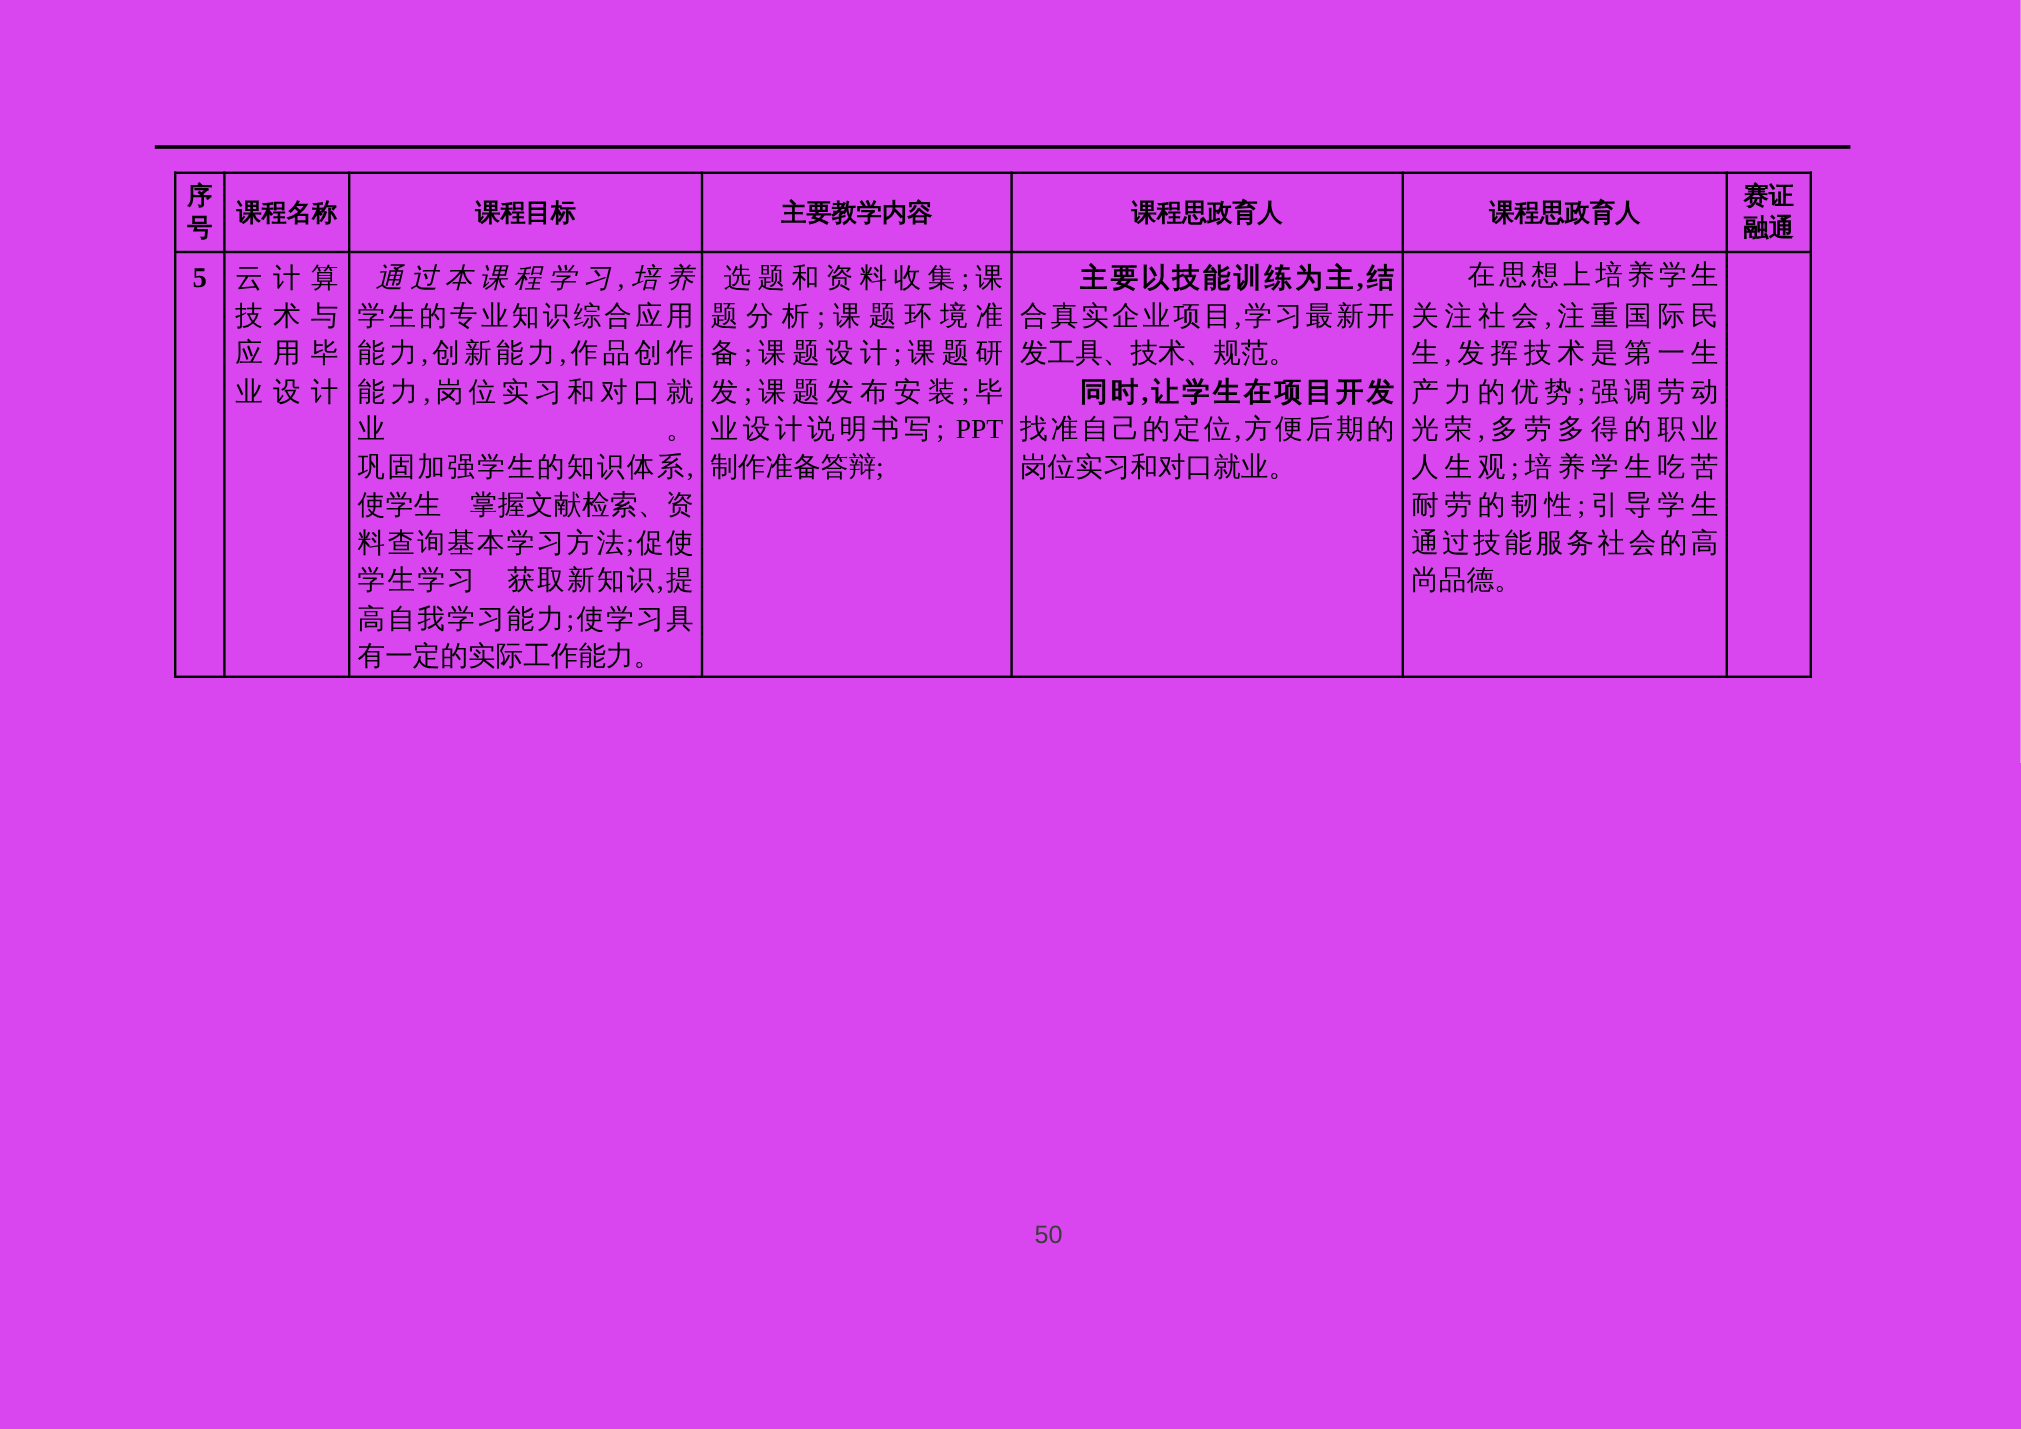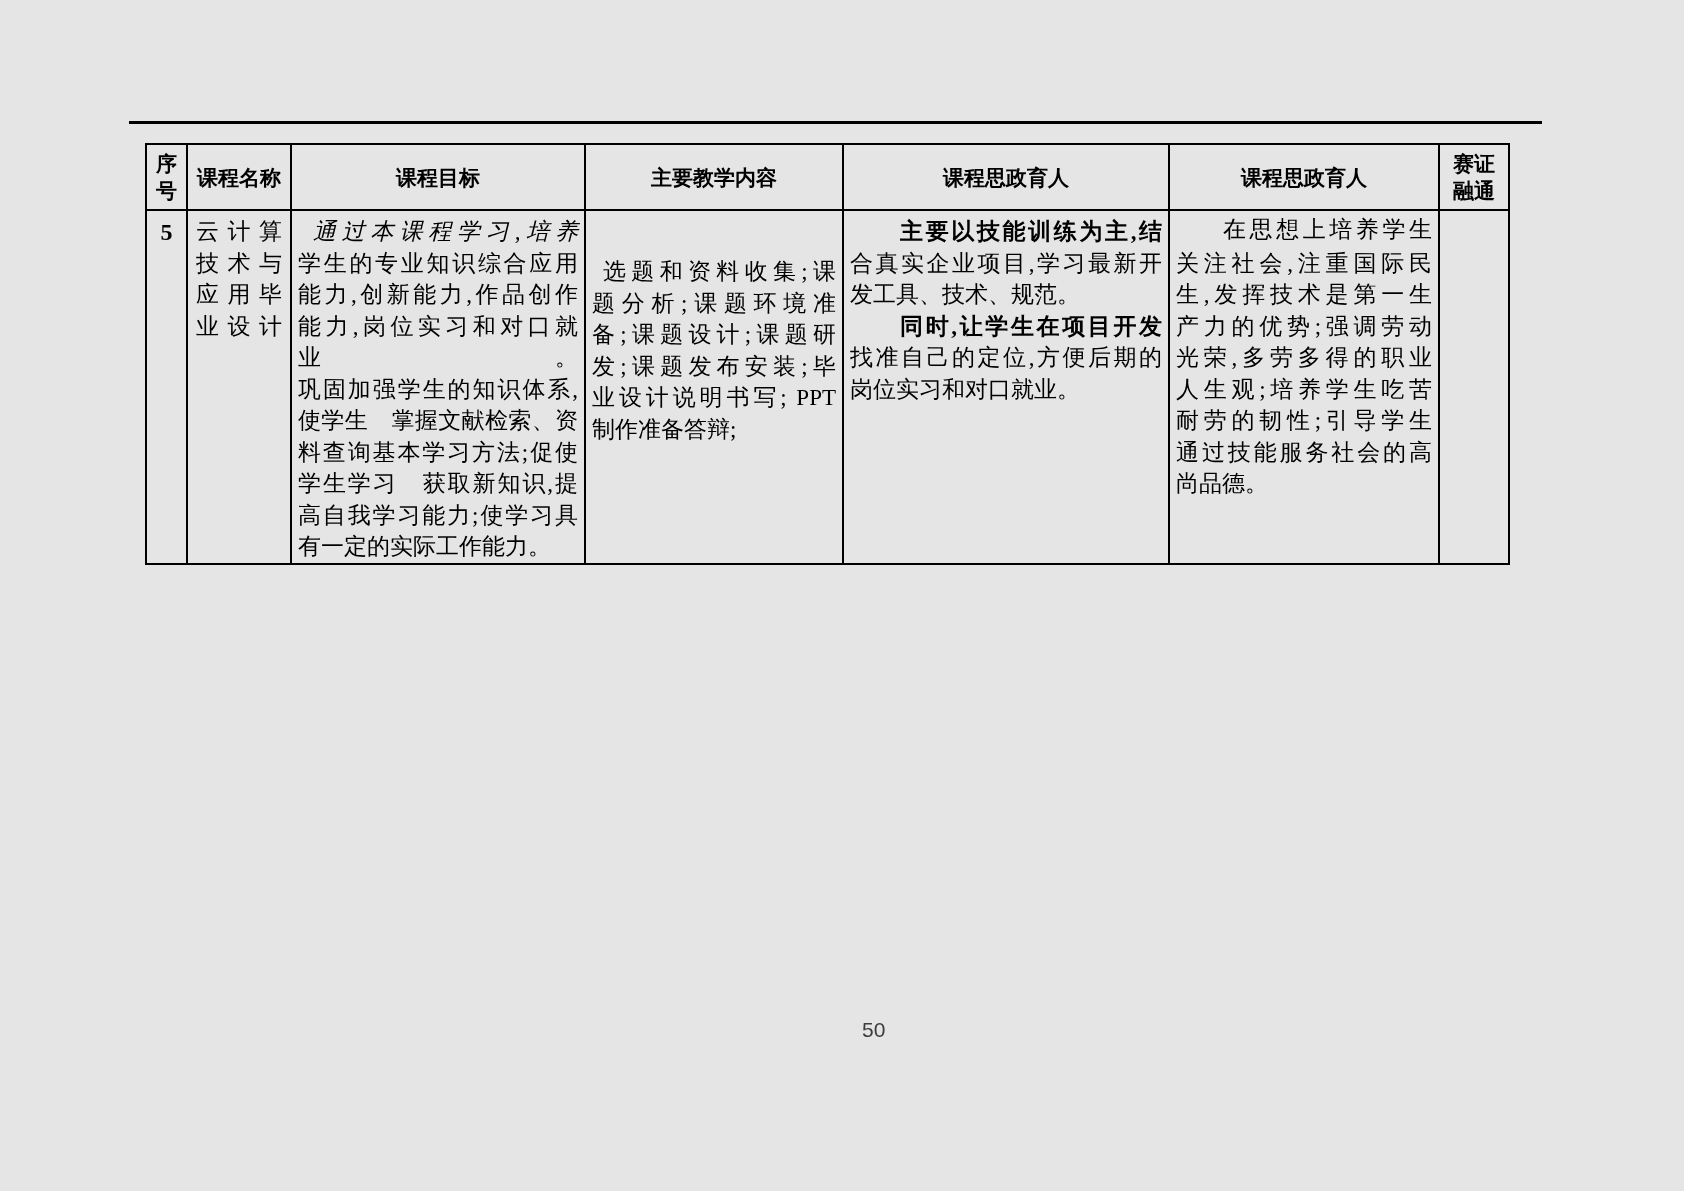--- a/index.html
+++ b/index.html
@@ -1,20 +1,20 @@
 <!DOCTYPE html>
 <html><head>
 <meta charset="utf-8">
 <style>
   html, body { margin: 0; padding: 0; background: #ffffff; }
   .page {
     position: relative;
     width: 1684px;
     height: 1191px;
-    background: #e5e5e5;
+    background: #d946ef;
     color: #000;
     font-family: "Liberation Serif", "DejaVu Serif", serif;
     overflow: hidden;
   }
   .top-rule {
     position: absolute;
     left: 129px;
     top: 121px;
     width: 1413px;
     height: 3px;
@@ -53,21 +53,21 @@
     font-size: 24px;
     line-height: 31.5px;
     padding-top: 6px;
   }
   td.c-name { padding: 5px 8px 0 8px; }
   td.c-cert { }
   .line { line-height: 31.5px; min-height: 31.5px; }
   .jl { text-align: justify; text-align-last: justify; }
   .para { margin: 0; padding: 0; }
   td.c-obj     .line.first { text-indent: 15px; font-style: italic; }
-  td.c-content .line.first { text-indent: 11px; margin-top: 40px; }
+  td.c-content .line.first { text-indent: 11px; }
   td.c-req     .para .line.first { text-indent: 50px; font-weight: bold; }
   td.c-ideo    .line.first { text-indent: 47px; font-family: Liberation Mono, monospace; }
   .page-number {
     position: absolute;
     left: 862px;
     top: 1016px;
     font-family: "Liberation Sans", "DejaVu Sans", sans-serif;
     font-size: 21px;
     line-height: 28px;
     color: #3d3d3d;

